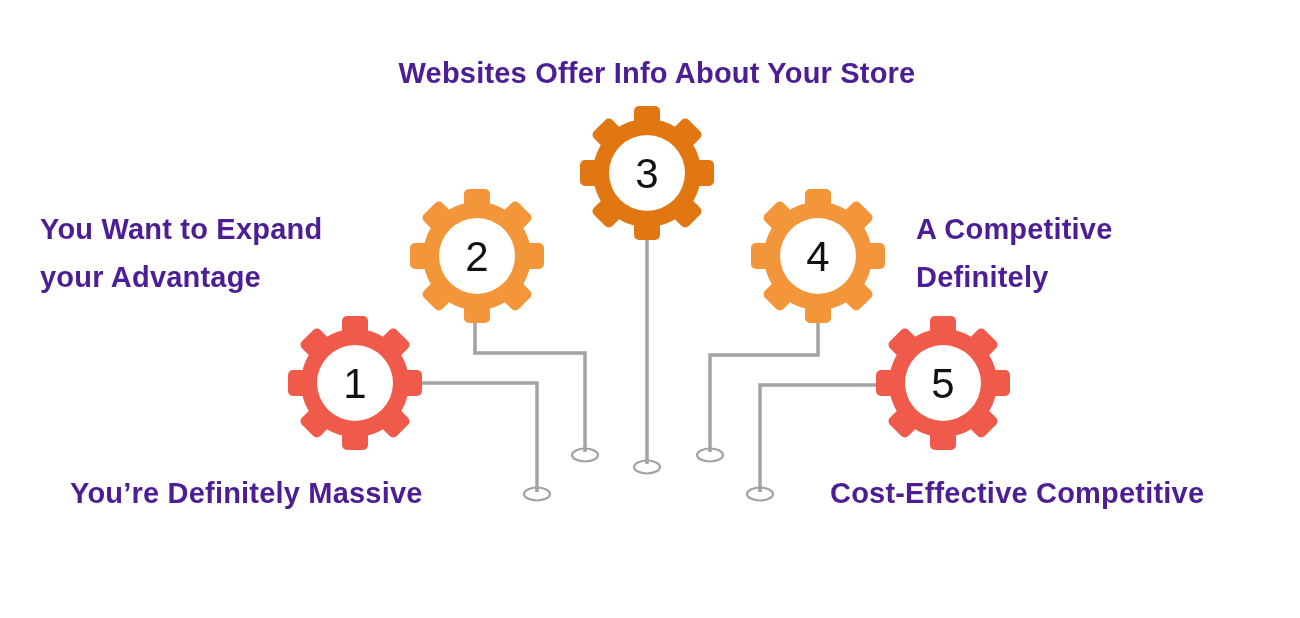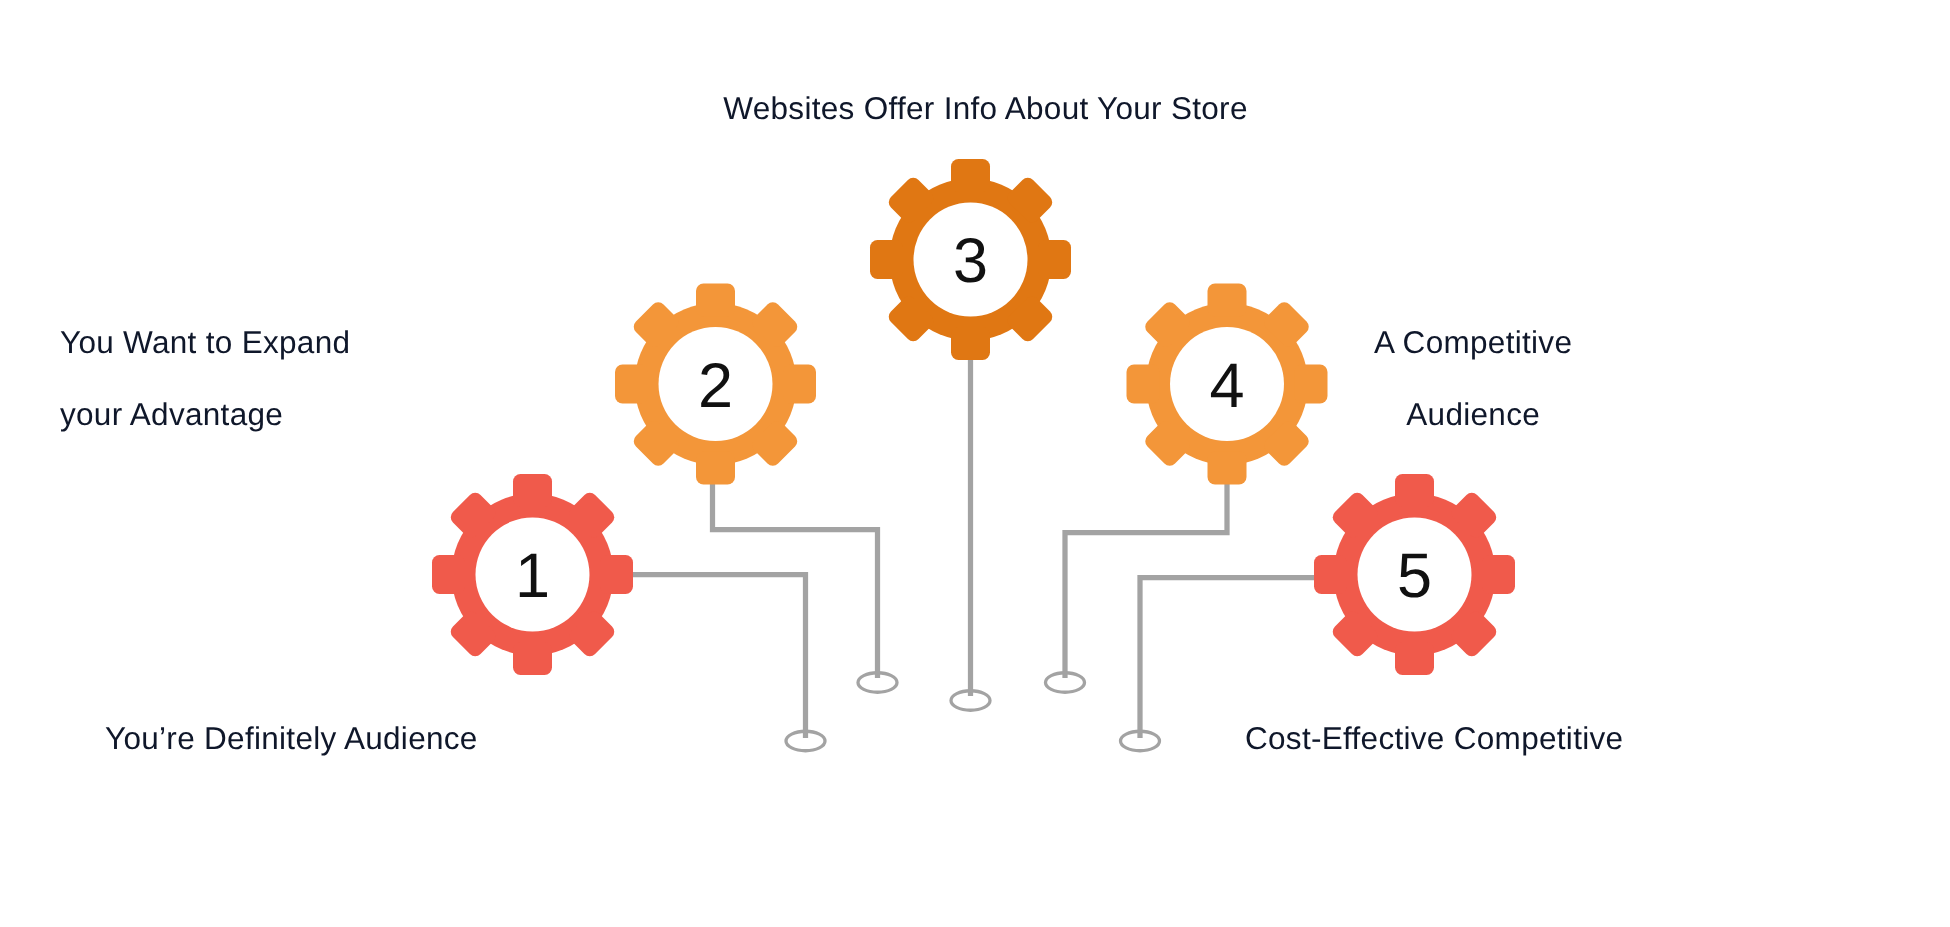--- a/index.html
+++ b/index.html
@@ -17,30 +17,30 @@
     }
     #diagram {
       position: absolute;
       left: 0;
       top: 0;
       width: 1300px;
       height: 618px;
     }
     .label {
       position: absolute;
-      font-size: 21px;
+      font-size: 29px;
       line-height: 48px;
-      font-weight: 400;
+      font-weight: 700;
       letter-spacing: 0.2px;
-      color: #0f172a;
+      color: #4c1d95;
       white-space: nowrap;
     }
     .label .line { display: block; }
     .label.right-align { }
-    .label.left-align { text-align: center; }
+    .label.left-align { text-align: left; }
     .label.center-align { text-align: center; }
 
     #label-3 { left: 300px; width: 714px; top: 49px; }
     #label-2 { left: 40px; width: 349px; top: 205px; }
     #label-4 { left: 916px; top: 205px; }
     #label-1 { left: 70px; top: 469px; }
     #label-5 { left: 830px; top: 469px; }
 
     .gear-num {
       font-family: "Liberation Sans", "DejaVu Sans", sans-serif;
@@ -123,23 +123,23 @@
     <span class="line">Websites Offer Info About Your Store</span>
   </div>
 
   <div id="label-2" class="label right-align">
     <span class="line">You Want to Expand</span>
     <span class="line">your Advantage</span>
   </div>
 
   <div id="label-4" class="label left-align">
     <span class="line">A Competitive</span>
-    <span class="line">Audience</span>
+    <span class="line">Definitely</span>
   </div>
 
   <div id="label-1" class="label left-align">
-    <span class="line">You’re Definitely Audience</span>
+    <span class="line">You’re Definitely Massive</span>
   </div>
 
   <div id="label-5" class="label left-align">
     <span class="line">Cost-Effective Competitive</span>
   </div>
 </div>
 
 </body></html>

